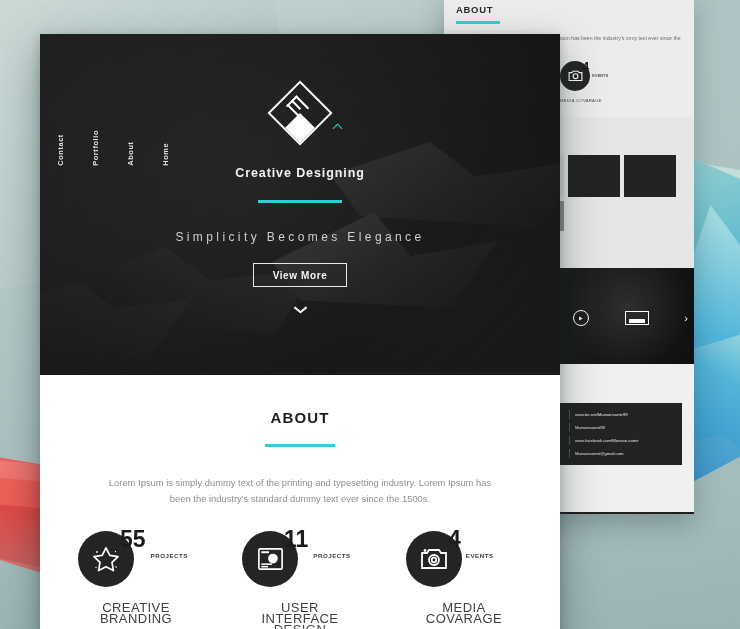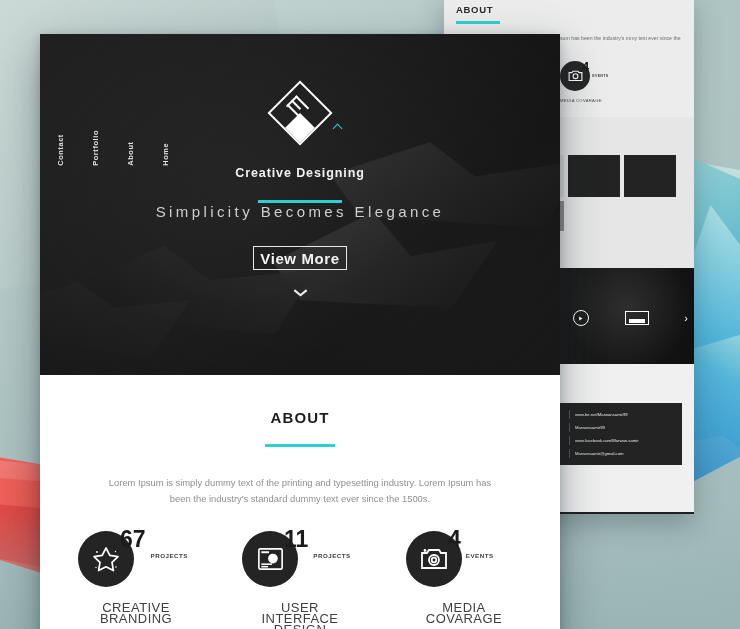--- a/index.html
+++ b/index.html
@@ -233,26 +233,26 @@
     position: absolute; left: 294px; top: 91px; width: 7px; height: 7px;
     border-top: 1.6px solid #2ECFD4; border-right: 1.6px solid #2ECFD4;
     transform: rotate(-45deg);
   }
   .hero-title {
     margin-top: 30px; font-size: 12.5px; font-weight: bold;
     letter-spacing: .9px; color: #f2f2f2;
   }
   .hero-rule { margin-top: 20px; width: 84px; height: 3px; background: #2ECFD4; }
   .hero-sub {
-    font-size: 15px; letter-spacing: 3.4px; color: #cfcfcf;
+    margin-top: 27px; font-size: 12px; letter-spacing: 3.4px; color: #cfcfcf;
   }
   .hero-btn {
-    margin-top: 26px; width: 94px; height: 24px; border: 1.4px solid #e8e8e8;
+    margin-top: 19px; width: 94px; height: 24px; border: 1.4px solid #e8e8e8;
     display: flex; align-items: center; justify-content: center;
-    font-size: 15px; font-weight: bold; letter-spacing: .6px; color: #f4f4f4;
+    font-size: 10px; font-weight: bold; letter-spacing: .6px; color: #f4f4f4;
     cursor: pointer; background: transparent;
   }
   .hero-chev {
     margin-top: 13px; width: 15px; height: 8px; color: #efefef;
   }
 
   
   .about { padding: 34px 0 0 0; text-align: center; }
   .about-title {
     font-size: 15px; font-weight: bold; letter-spacing: 1.1px; color: #1d1d1d;
@@ -459,21 +459,21 @@
         <div class="stat-top">
           <div class="stat-circle">
             <svg width="32" height="32" viewBox="0 0 32 32" fill="none" stroke="#fff" stroke-width="1.7" stroke-linejoin="round">
               <polygon points="16,5 19.8,12.4 28,13.6 22,19.4 23.4,27.6 16,23.8 8.6,27.6 10,19.4 4,13.6 12.2,12.4"></polygon>
               <circle cx="7" cy="9" r="0.9" fill="#fff" stroke="none"></circle>
               <circle cx="25.5" cy="8.5" r="0.7" fill="#fff" stroke="none"></circle>
               <circle cx="26" cy="24" r="0.8" fill="#fff" stroke="none"></circle>
               <circle cx="6" cy="24.5" r="0.7" fill="#fff" stroke="none"></circle>
             </svg>
           </div>
-          <div class="stat-num">67</div>
+          <div class="stat-num">55</div>
           <div class="stat-unit">PROJECTS</div>
         </div>
         <div class="stat-cap">CREATIVE BRANDING</div>
       </div>
 
       <div class="stat">
         <div class="stat-top">
           <div class="stat-circle">
             <svg width="31" height="31" viewBox="0 0 32 32" fill="none" stroke="#fff" stroke-width="1.7">
               <rect x="4" y="5" width="24" height="21" rx="1.5"></rect>

